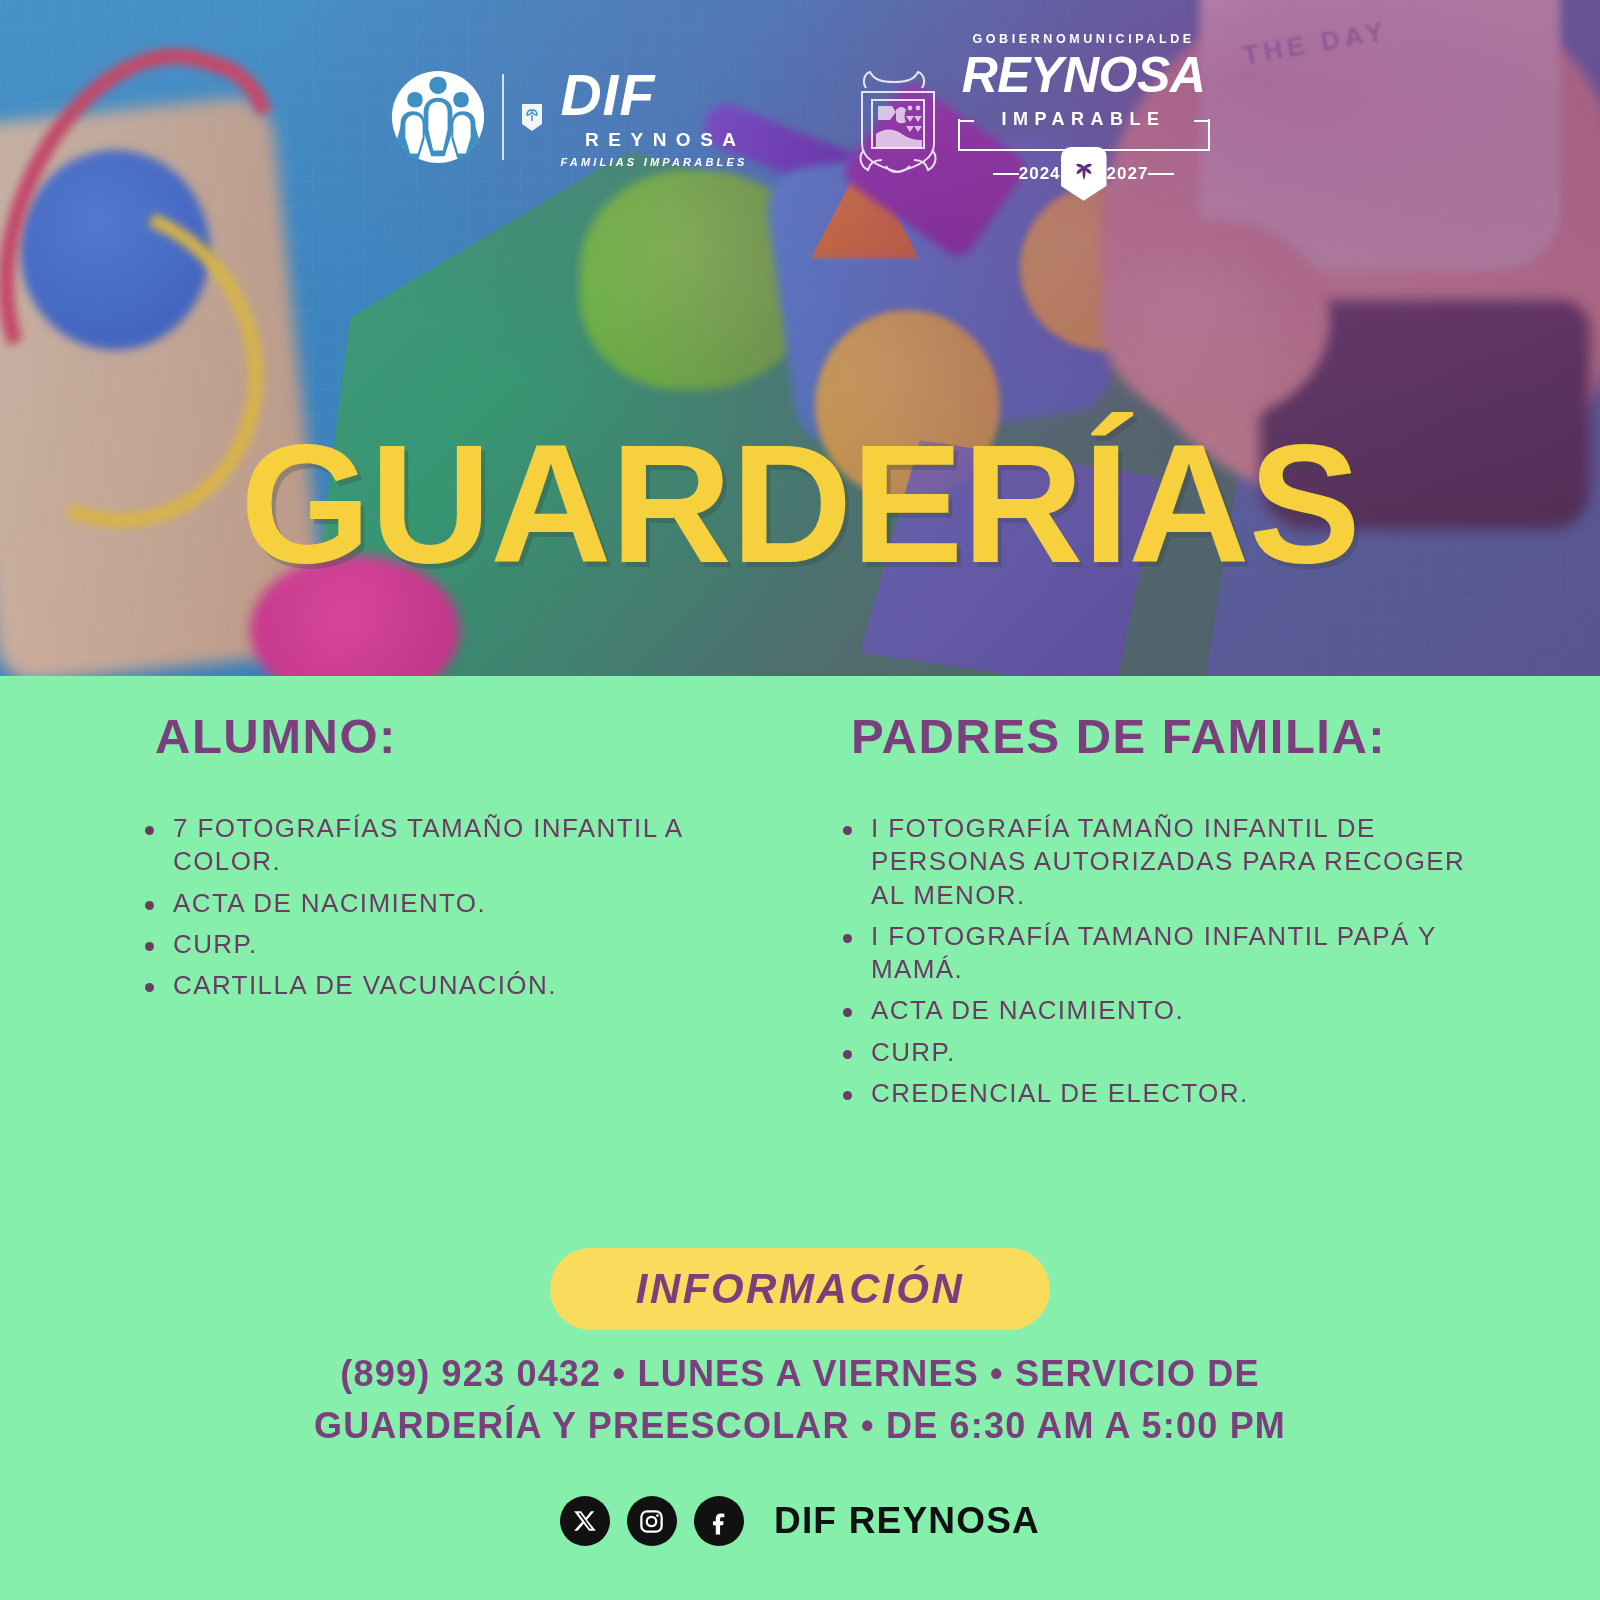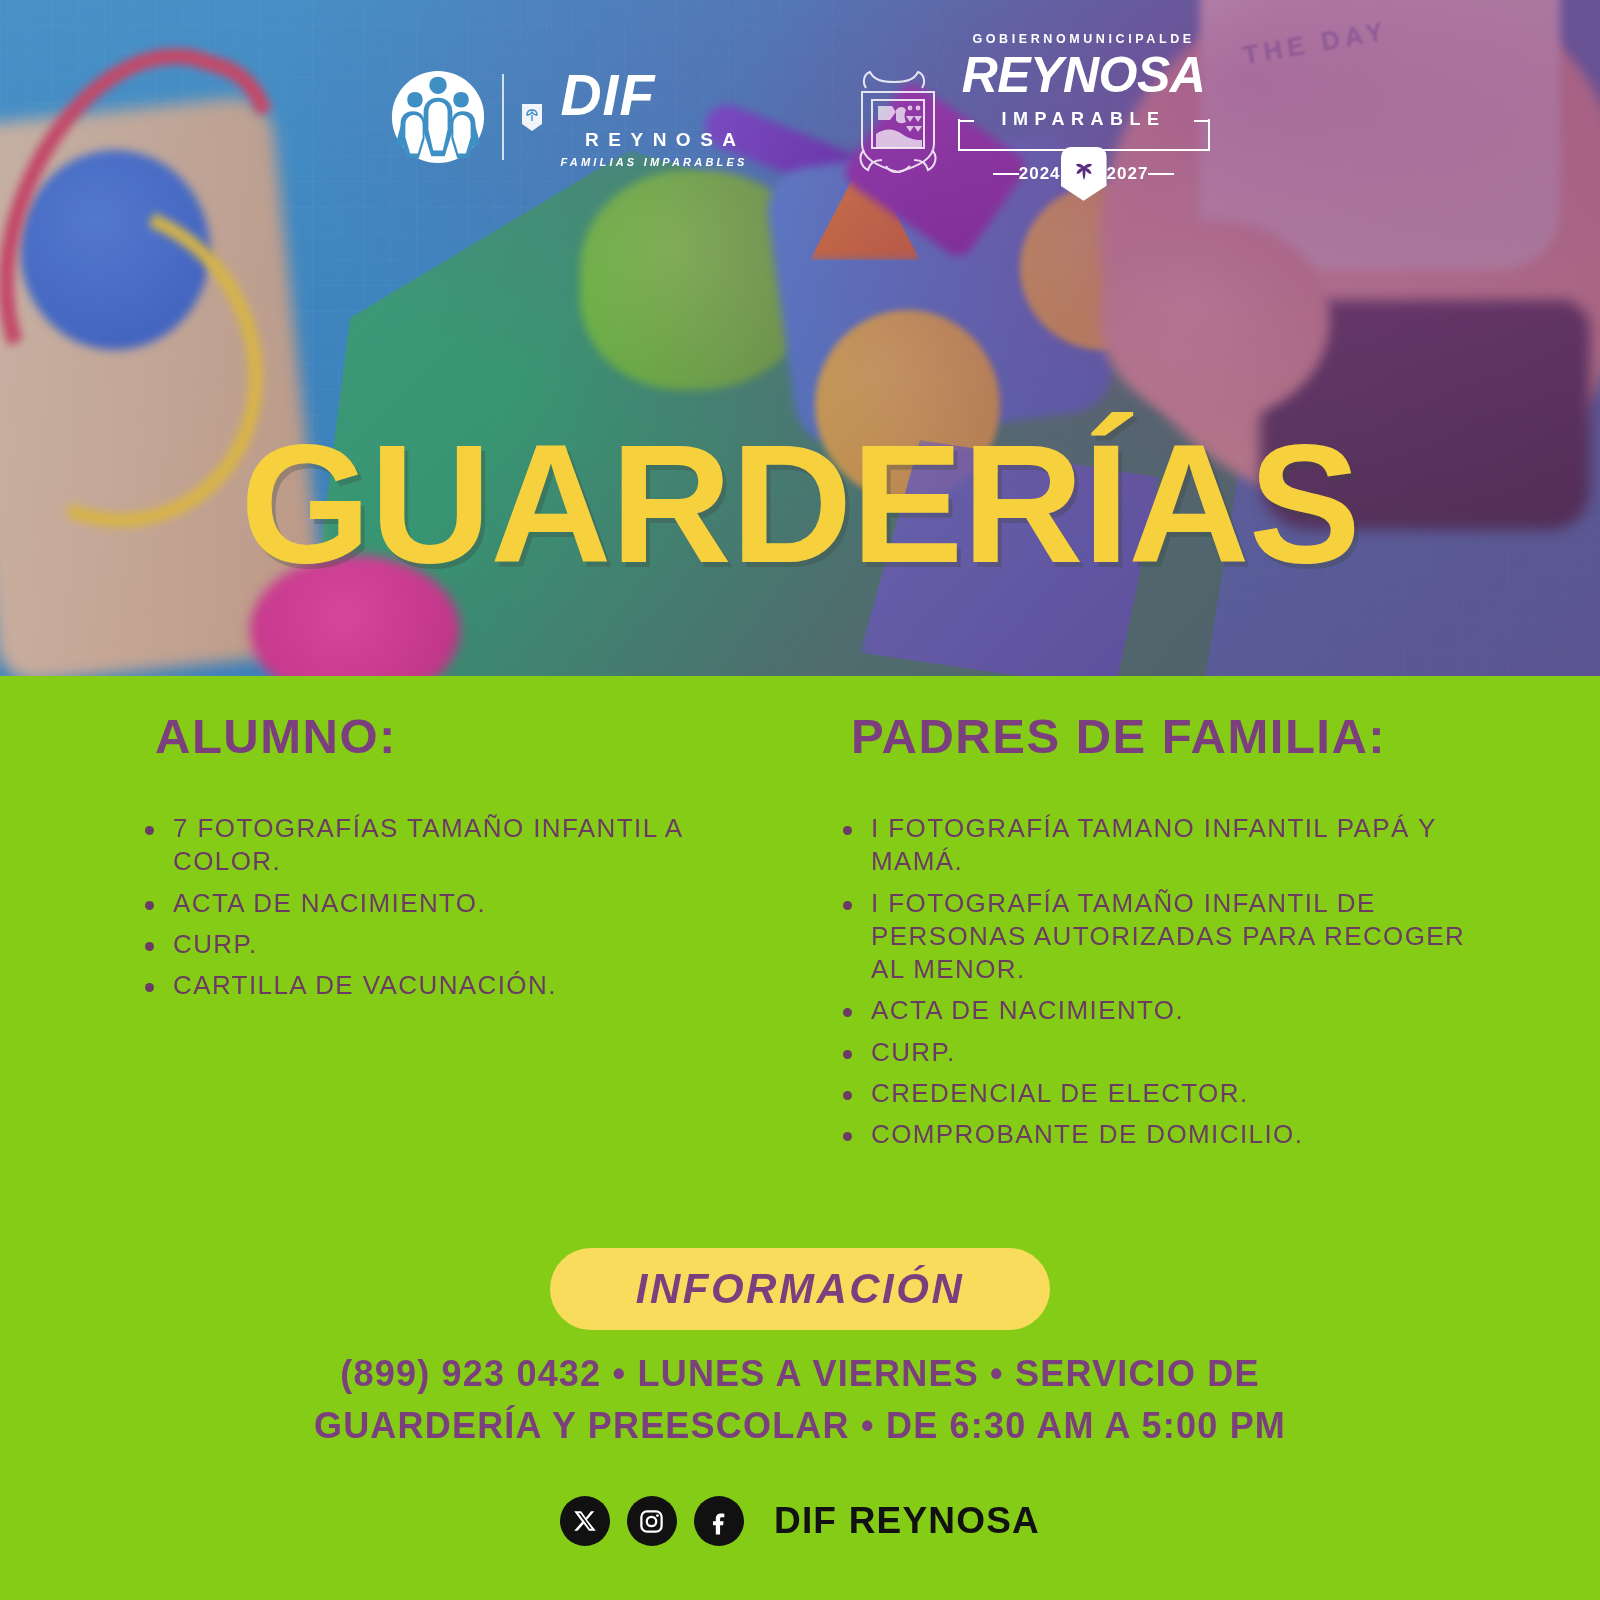--- a/index.html
+++ b/index.html
@@ -214,21 +214,21 @@
     position:absolute; left:0; top:420px; width:1600px;
     text-align:center; z-index:6;
     font-size:168px; font-weight:800; color:#F7D13D;
     letter-spacing:-1px; line-height:1;
     text-shadow:4px 5px 0 rgba(60,70,60,.30);
   }
 
   
   .body-area {
     position:absolute; left:0; top:676px; width:1600px; height:924px;
-    background:#84cc16;
+    background:#86efac;
   }
   .columns {
     position:absolute; left:0; top:32px; width:1600px;
     display:flex; justify-content:center; gap:58px;
   }
   .col { width:640px; }
   .col-heading {
     font-size:49px; font-weight:800; color:#7B3F7E;
     letter-spacing:1.5px; margin-bottom:48px;
   }
@@ -407,26 +407,25 @@
           <li>7 FOTOGRAFÍAS TAMAÑO INFANTIL A COLOR.</li>
           <li>ACTA DE NACIMIENTO.</li>
           <li>CURP.</li>
           <li>CARTILLA DE VACUNACIÓN.</li>
         </ul>
       </div>
 
       <div class="col col-right">
         <div class="col-heading">PADRES DE FAMILIA:</div>
         <ul class="req">
+          <li>I FOTOGRAFÍA TAMAÑO INFANTIL DE PERSONAS AUTORIZADAS PARA RECOGER AL MENOR.</li>
           <li>I FOTOGRAFÍA TAMANO INFANTIL PAPÁ Y MAMÁ.</li>
-          <li>I FOTOGRAFÍA TAMAÑO INFANTIL DE PERSONAS AUTORIZADAS PARA RECOGER AL MENOR.</li>
           <li>ACTA DE NACIMIENTO.</li>
           <li>CURP.</li>
           <li>CREDENCIAL DE ELECTOR.</li>
-          <li>COMPROBANTE DE DOMICILIO.</li>
         </ul>
       </div>
 
     </div>
 
     <div class="pill-wrap">
       <div class="pill">INFORMACIÓN</div>
     </div>
 
     <div class="contact">

